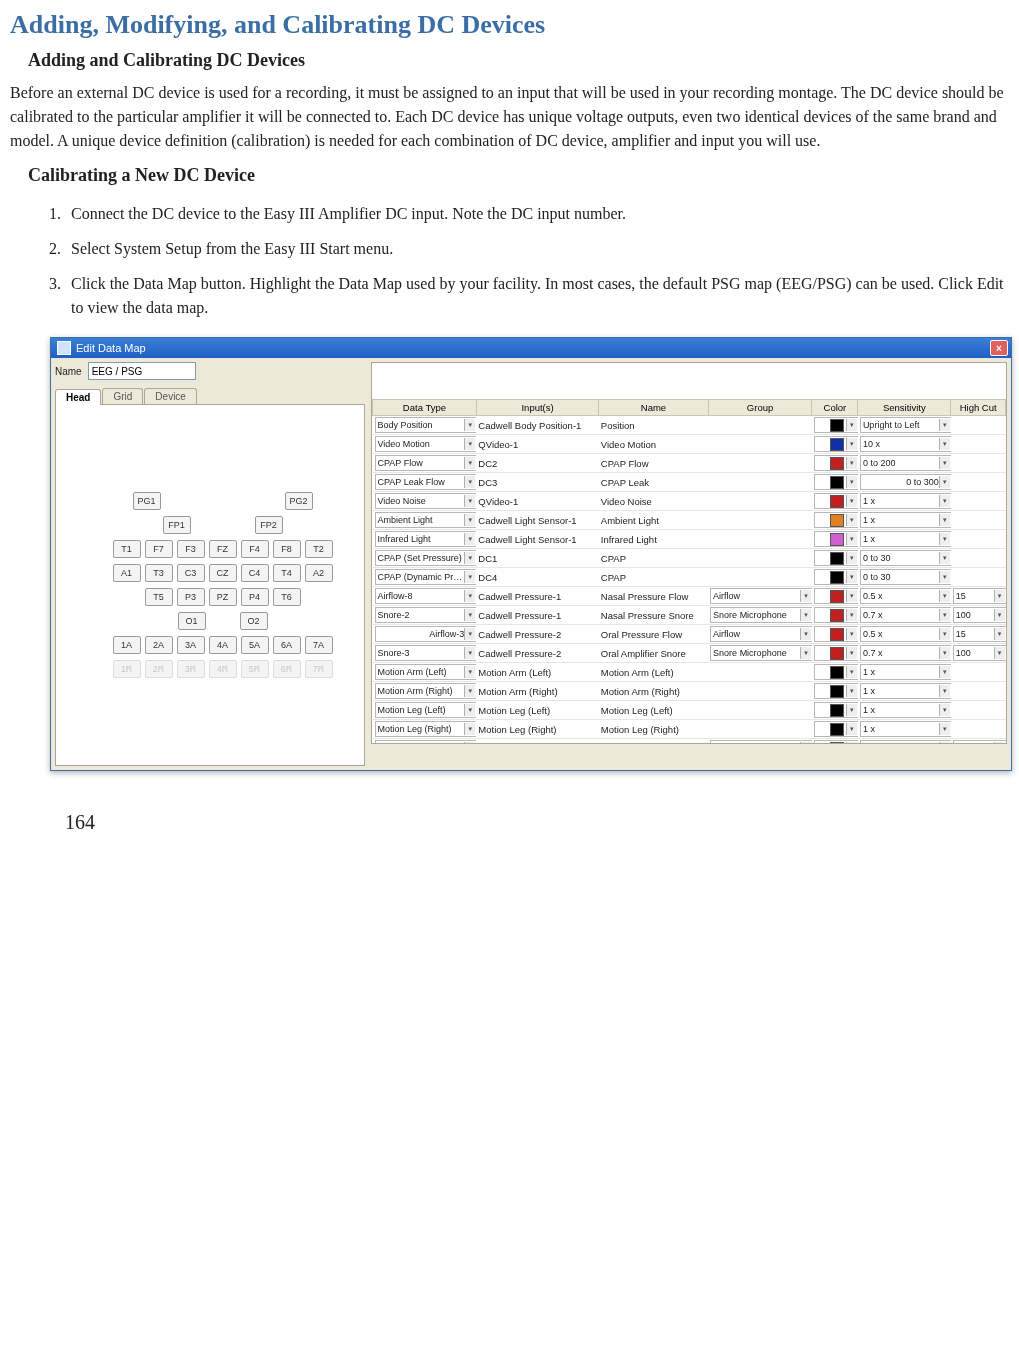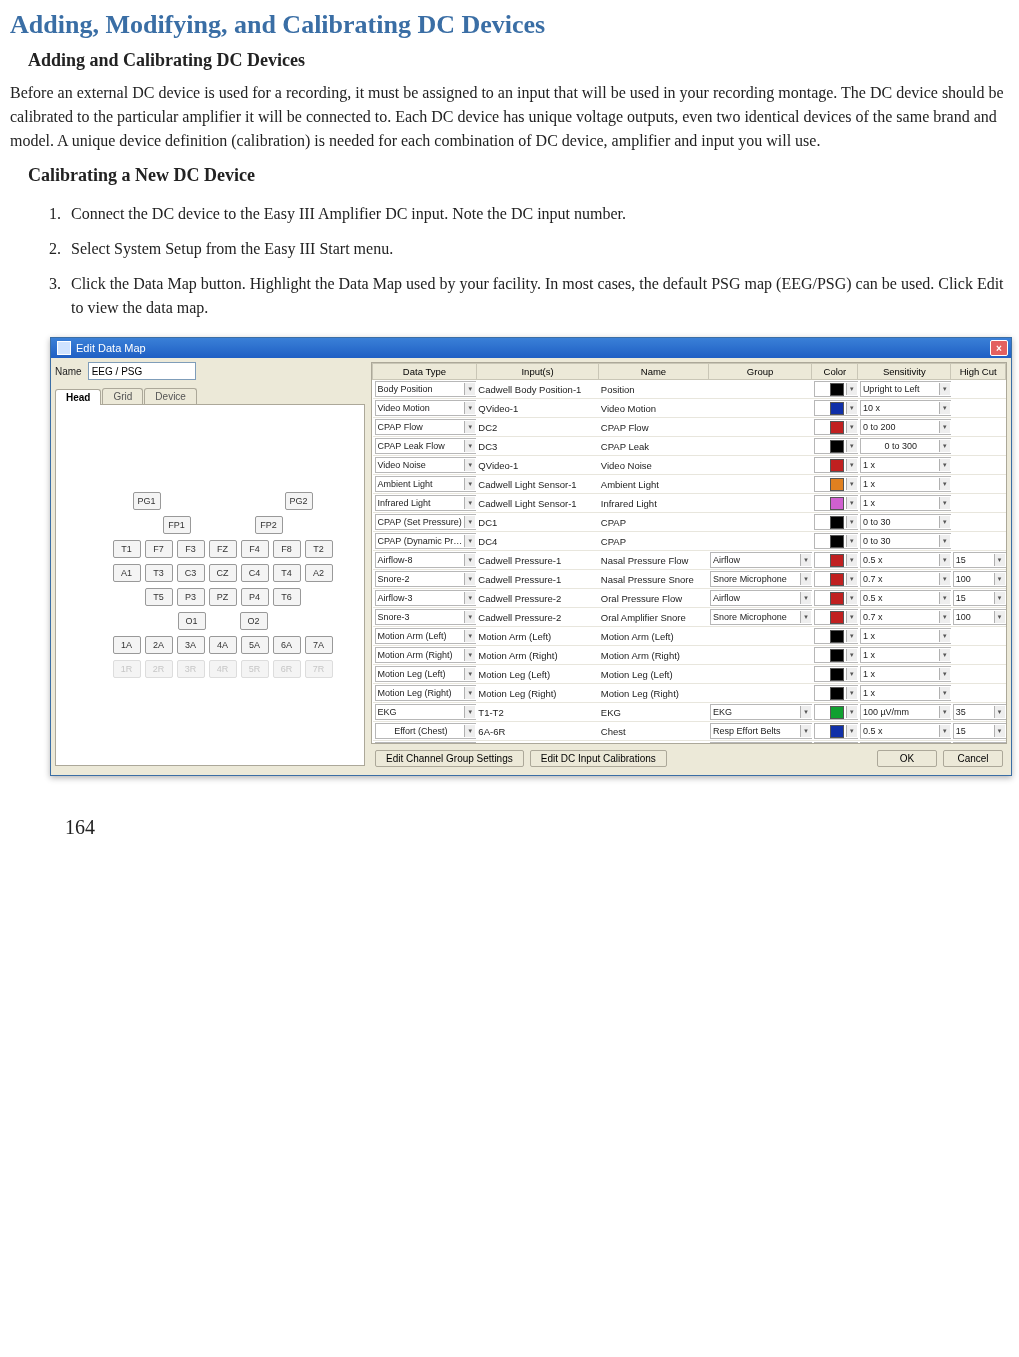--- a/index.html
+++ b/index.html
@@ -22,21 +22,21 @@
   .tabs { display:flex; border-bottom:1px solid #aca899; }
   .tab { padding:2px 10px; font-size:10px; border:1px solid #aca899; border-bottom:none; background:#ece9d8; border-top-left-radius:3px;border-top-right-radius:3px; margin-right:1px; color:#555;}
   .tab.active { background:#fff; color:#000; position:relative; top:1px;font-weight:bold;}
   .tabbody { background:#fff; border:1px solid #aca899; border-top:none; height:360px; display:flex; align-items:center; justify-content:center;padding-left:25px;}
   .head-diagram { display:flex; flex-direction:column; gap:6px; align-items:center;}
   .hrow { display:flex; gap:4px; }
   .el { width:26px;height:16px;border:1px solid #999;background:#f4f4f4;font-size:9px;display:flex;align-items:center;justify-content:center;border-radius:2px;color:#333;}
   .el.dim { color:#c6c6c6; border-color:#ddd;}
   .rightpane { flex:1; display:flex; flex-direction:column;}
   .tblwrap { border:1px solid #aca899; background:#fff; height:380px; overflow:hidden; position:relative;}
-  table { border-collapse:collapse; width:100%; font-size:9.5px; table-layout:fixed;}
+  table { border-collapse:collapse; width:100%; font-size:9.5px; table-layout:fixed;margin-top:36px;}
   th { background:#ece9d8; border:1px solid #c9c6b6; padding:2px 3px; font-weight:normal; color:#000;}
   td { border-bottom:1px solid #e8e6dd; padding:1px 2px; white-space:nowrap; overflow:hidden; text-overflow:ellipsis;}
   td select, td .fsel { width:100%; height:14px; font-size:9px; border:1px solid #b7b7b7; background:#fff;}
   .fsel { display:flex; align-items:center; justify-content:flex-end; padding-right:1px;}
   .dd { width:10px;height:12px;border-left:1px solid #b0b0b0;display:inline-flex;align-items:center;justify-content:center;color:#555;font-size:7px;background:#eee;}
   .sw { width:12px;height:11px;border:1px solid #555;display:inline-block;vertical-align:middle;margin-right:2px;}
   .btnrow { display:flex; gap:6px; padding:6px 4px 4px 4px; align-items:center; background:#ece9d8;}
   .winbtn { font-size:10px; padding:2px 10px; background:#ece9d8; border:1px solid #aca899; border-radius:2px;}
   .spacer { flex:1; }  
   col.c-dt{width:95px}col.c-in{width:112px}col.c-nm{width:100px}col.c-gr{width:95px}col.c-co{width:42px}col.c-se{width:85px}col.c-hc{width:50px}
@@ -255,21 +255,21 @@
                 <td>CPAP Leak</td>
                 <td></td>
                 <td>
                   <span class="fsel">
                     <span class="sw" style="background:#000000"></span>
                     <span class="dd">▾</span>
                   </span>
                 </td>
                 <td>
                   <div class="fsel">
-                    <span style="flex:1;text-align:center;padding-left:2px;overflow:hidden;text-overflow:ellipsis">0 to 300</span>
+                    <span style="flex:1;text-align:right;padding-left:2px;overflow:hidden;text-overflow:ellipsis">0 to 300</span>
                     <span class="dd">▾</span>
                   </div>
                 </td>
                 <td></td>
               </tr>
               <tr>
                 <td>
                   <div class="fsel">
                     <span style="flex:1;text-align:left;padding-left:2px;overflow:hidden;text-overflow:ellipsis">Video Noise</span>
                     <span class="dd">▾</span>
@@ -452,21 +452,21 @@
                 <td>
                   <div class="fsel">
                     <span style="flex:1;text-align:left;padding-left:2px;overflow:hidden;text-overflow:ellipsis">100</span>
                     <span class="dd">▾</span>
                   </div>
                 </td>
               </tr>
               <tr>
                 <td>
                   <div class="fsel">
-                    <span style="flex:1;text-align:left;padding-left:2px;overflow:hidden;text-overflow:ellipsis">Airflow-3</span>
+                    <span style="flex:1;text-align:right;padding-left:2px;overflow:hidden;text-overflow:ellipsis">Airflow-3</span>
                     <span class="dd">▾</span>
                   </div>
                 </td>
                 <td>Cadwell Pressure-2</td>
                 <td>Oral Pressure Flow</td>
                 <td>
                   <div class="fsel">
                     <span style="flex:1;text-align:left;padding-left:2px;overflow:hidden;text-overflow:ellipsis">Airflow</span>
                     <span class="dd">▾</span>
                   </div>
@@ -705,25 +705,18 @@
                 <td>
                   <div class="fsel"></div>
                 </td>
                 <td>
                   <div class="fsel"></div>
                 </td>
               </tr>
             </tbody>
         </table>
 
-      </div>
-      <div class="btnrow">
-        <button class="winbtn">Edit Channel Group Settings</button>
-        <button class="winbtn">Edit DC Input Calibrations</button>
-        <span class="spacer"></span>
-        <button class="winbtn" style="min-width:60px">OK</button>
-        <button class="winbtn" style="min-width:60px">Cancel</button>
       </div>
     </div>
   </div>
 </div>
 
 <div class="pnum">164</div>
 
 </body></html>

